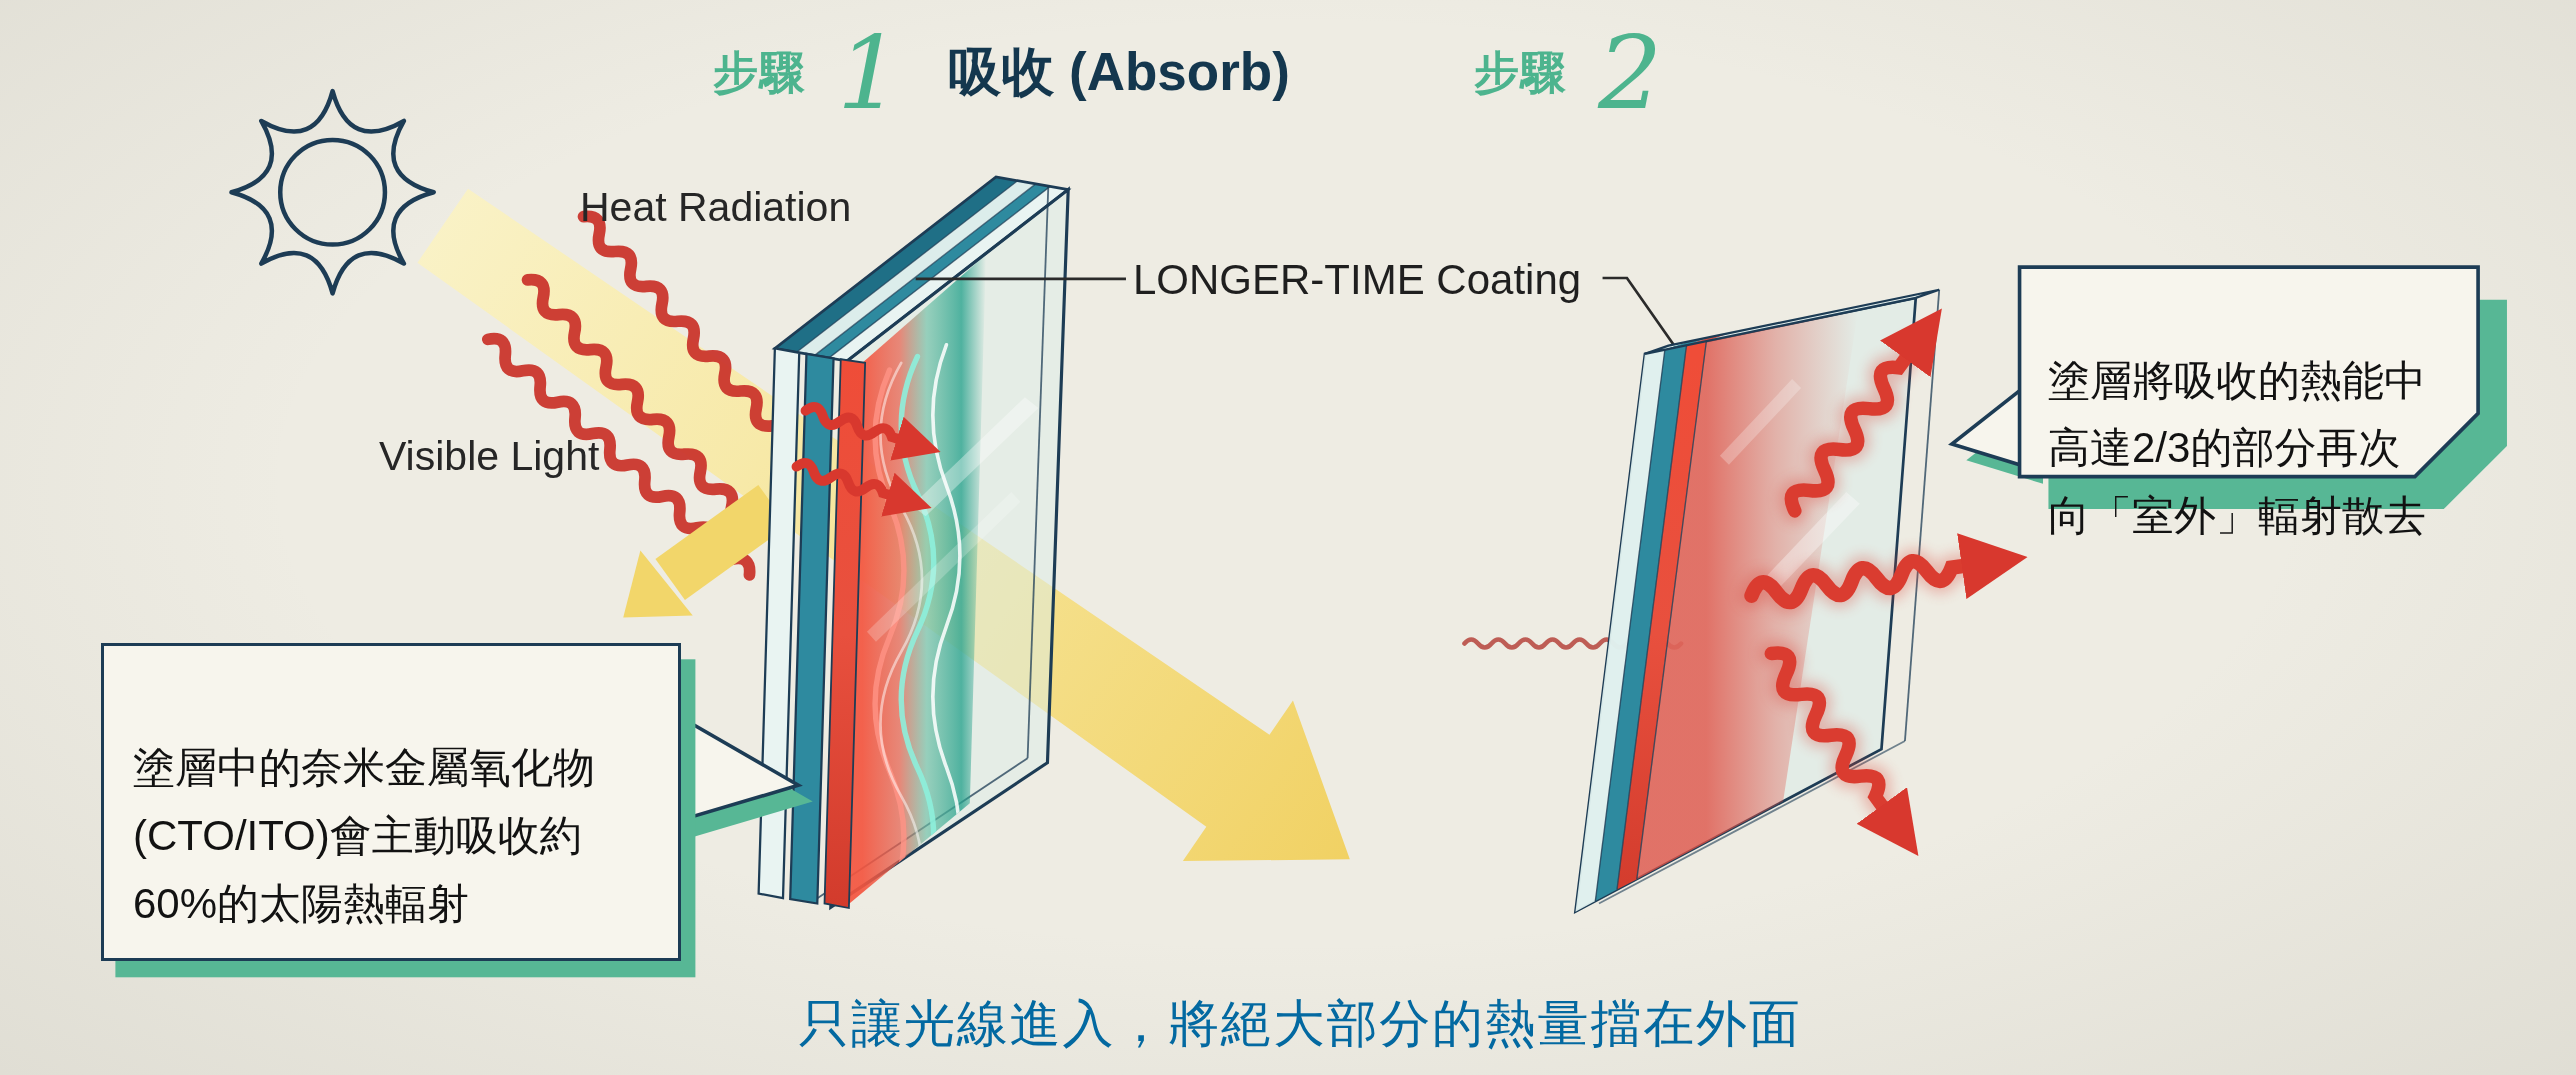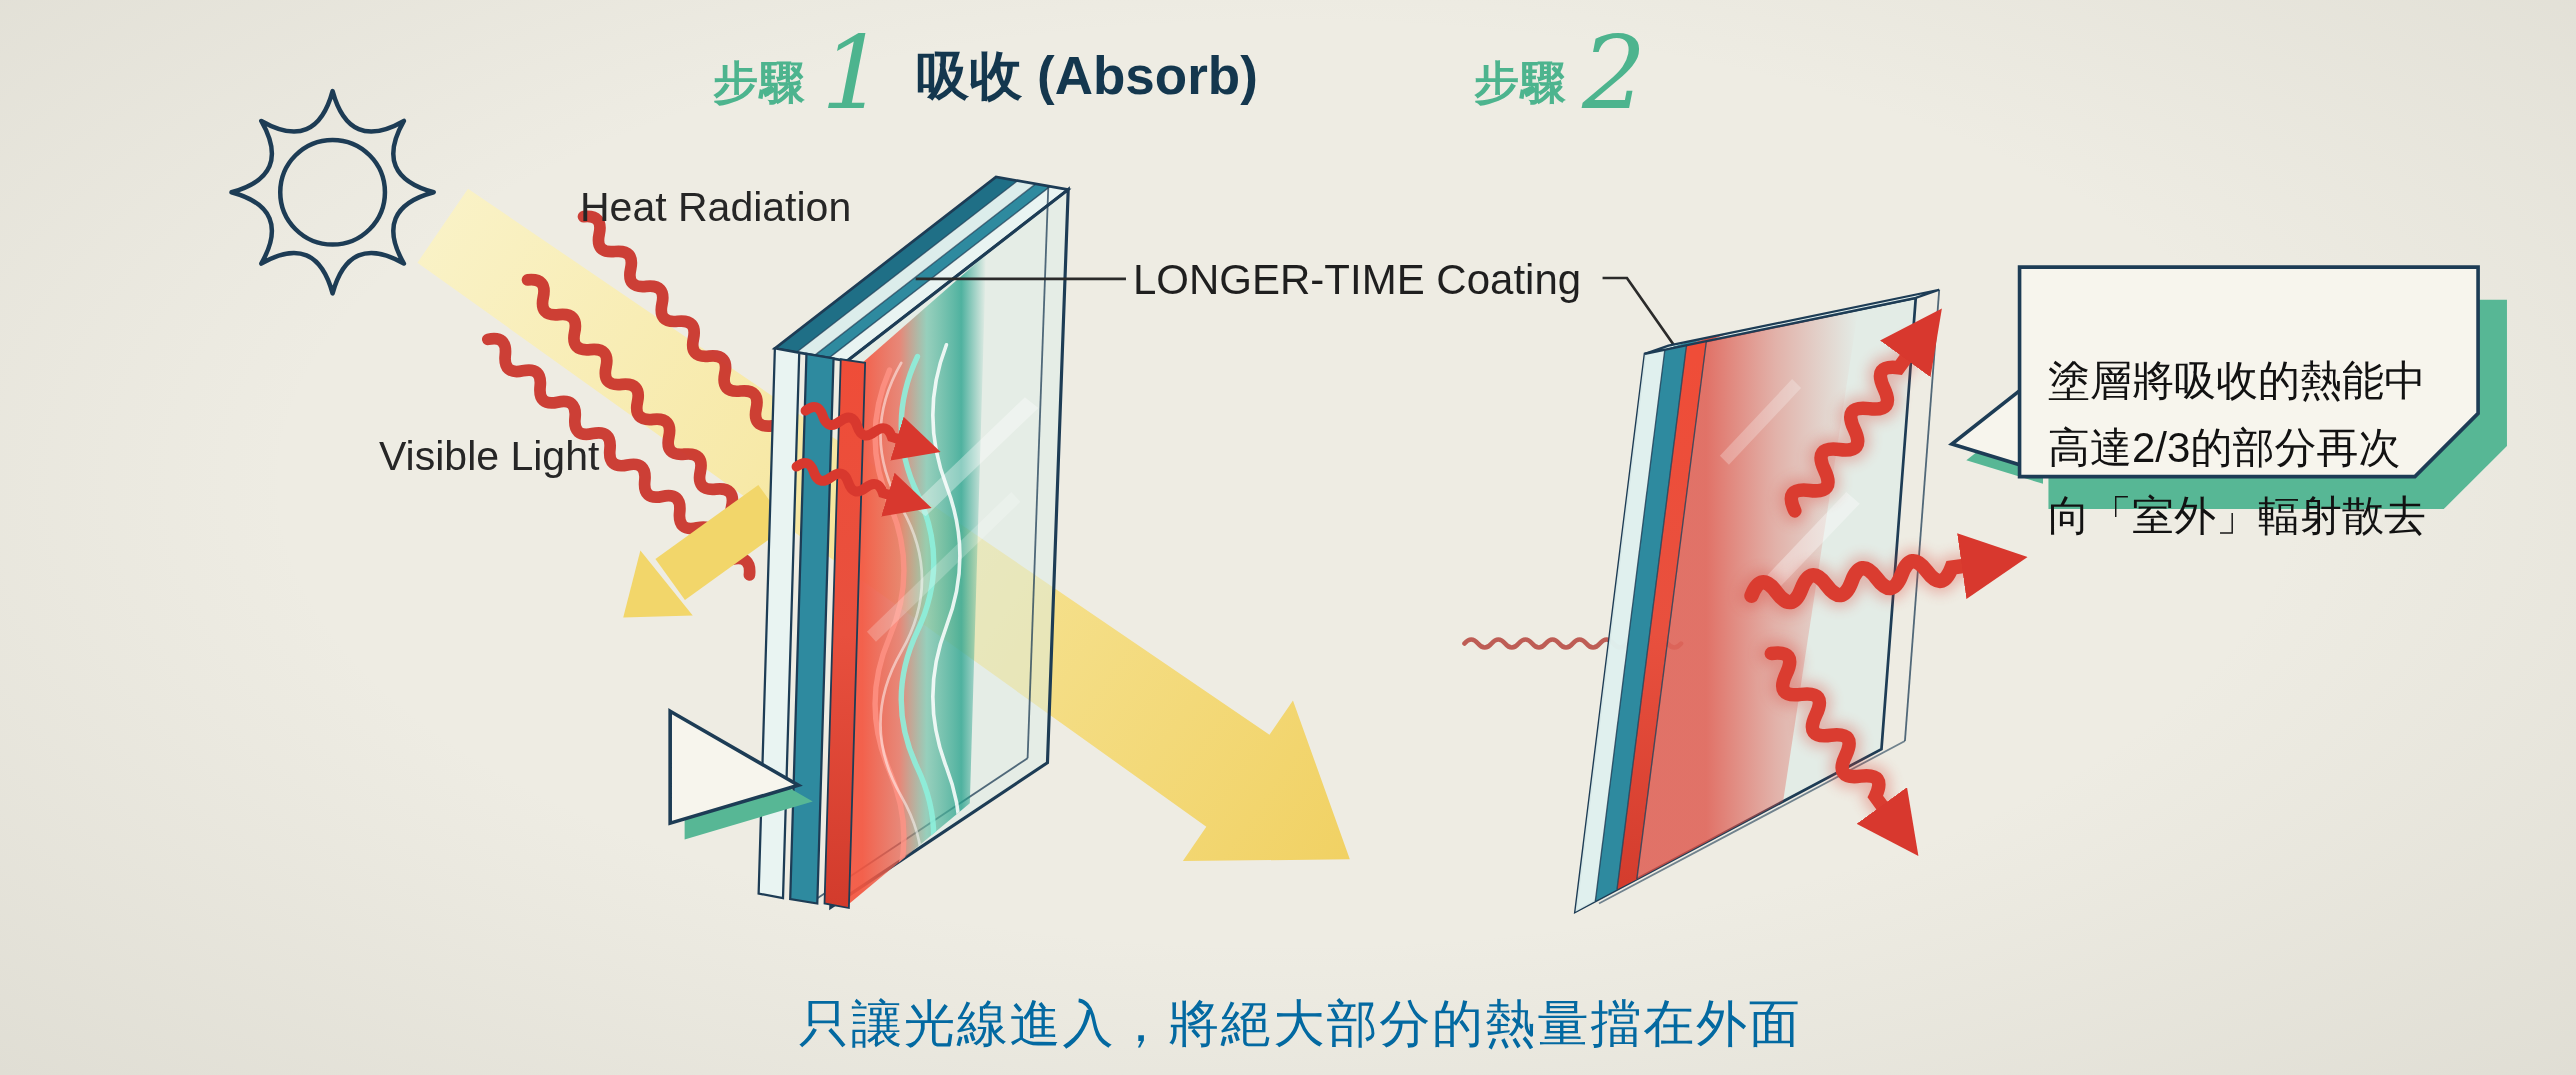--- a/index.html
+++ b/index.html
@@ -3,21 +3,21 @@
 <meta charset="utf-8">
 <style>
   html,body{margin:0;padding:0;}
   body{width:2576px;height:1075px;position:relative;overflow:hidden;
        font-family:"Liberation Sans","DejaVu Sans",sans-serif;}
   .stage{position:absolute;inset:0;background:#eeece3;}
   .stage::after{content:"";position:absolute;inset:0;pointer-events:none;
        background:radial-gradient(ellipse at 50% 45%, rgba(255,255,255,0) 55%, rgba(160,158,145,0.18) 100%);}
   svg.art{position:absolute;left:0;top:0;z-index:1;}
   .ovl{position:absolute;z-index:2;}
-  .step{display:flex;align-items:flex-end;}
+  .step{display:flex;align-items:center;gap:16px;}
   .step-label{font-size:45px;font-weight:700;color:#4db48e;letter-spacing:1.8px;}
   .step-num{font-family:"DejaVu Serif","Liberation Serif",serif;font-style:italic;
             font-size:101px;font-weight:500;color:#4db48e;line-height:.8;margin:0 31px 0 14.4px;}
   .step-title{font-size:53px;font-weight:800;color:#14374e;letter-spacing:0px;white-space:nowrap;}
   .en-label{font-size:41px;font-weight:500;color:#262626;white-space:nowrap;text-align:right;}
   .coating-label{font-size:42px;font-weight:500;color:#1f1f1f;white-space:nowrap;}
   .bubble{background:#f7f5ed;border:3.6px solid #1d3c55;color:#121212;
           font-size:42px;font-weight:500;line-height:1.62;white-space:pre-line;}
   .bubble-left{left:101px;top:643px;width:516px;padding:20px 29px;
                box-shadow:14.4px 16.3px 0 #57b795;}
@@ -213,20 +213,25 @@
   <span class="step-label">步驟</span>
   <span class="step-num">2</span>
 </div>
 
 <div class="ovl en-label" style="left:580px;top:184px;">Heat Radiation</div>
 
 <div class="ovl en-label" style="left:379px;top:433px;">Visible Light</div>
 
 <div class="ovl coating-label" style="left:1133px;top:256px;">LONGER-TIME Coating</div>
 
+<div class="ovl bubble bubble-left">
+  <span>塗層中的奈米金屬氧化物
+(CTO/ITO)會主動吸收約
+60%的太陽熱輻射</span>
+</div>
 
 <div class="ovl bubble-right-text">
   <span>塗層將吸收的熱能中
 高達2/3的部分再次
 向「室外」輻射散去</span>
 </div>
 
 <div class="ovl caption">只讓光線進入，將絕大部分的熱量擋在外面</div>
 
 </div>

